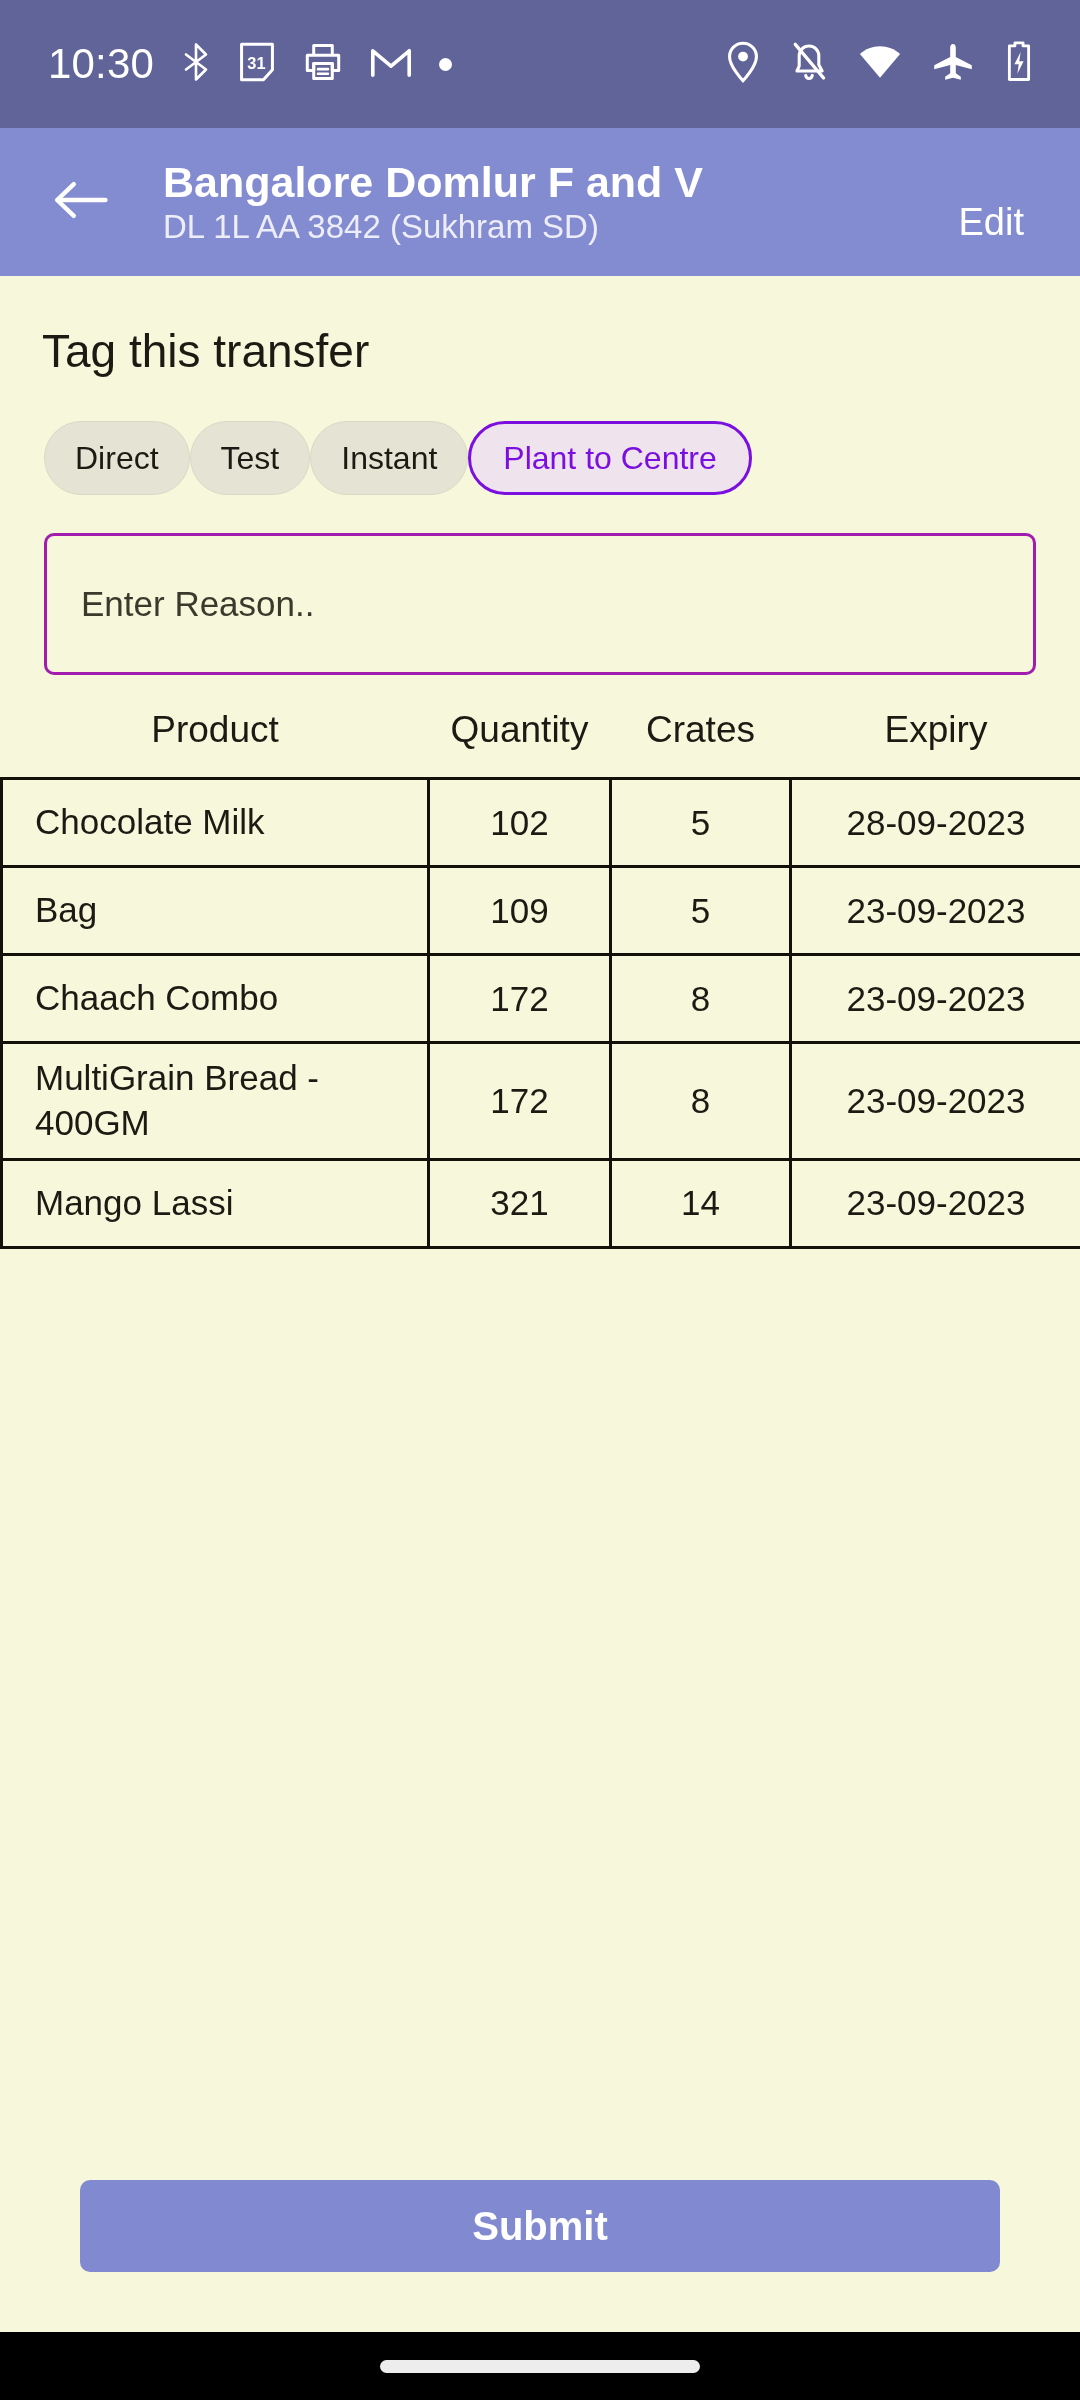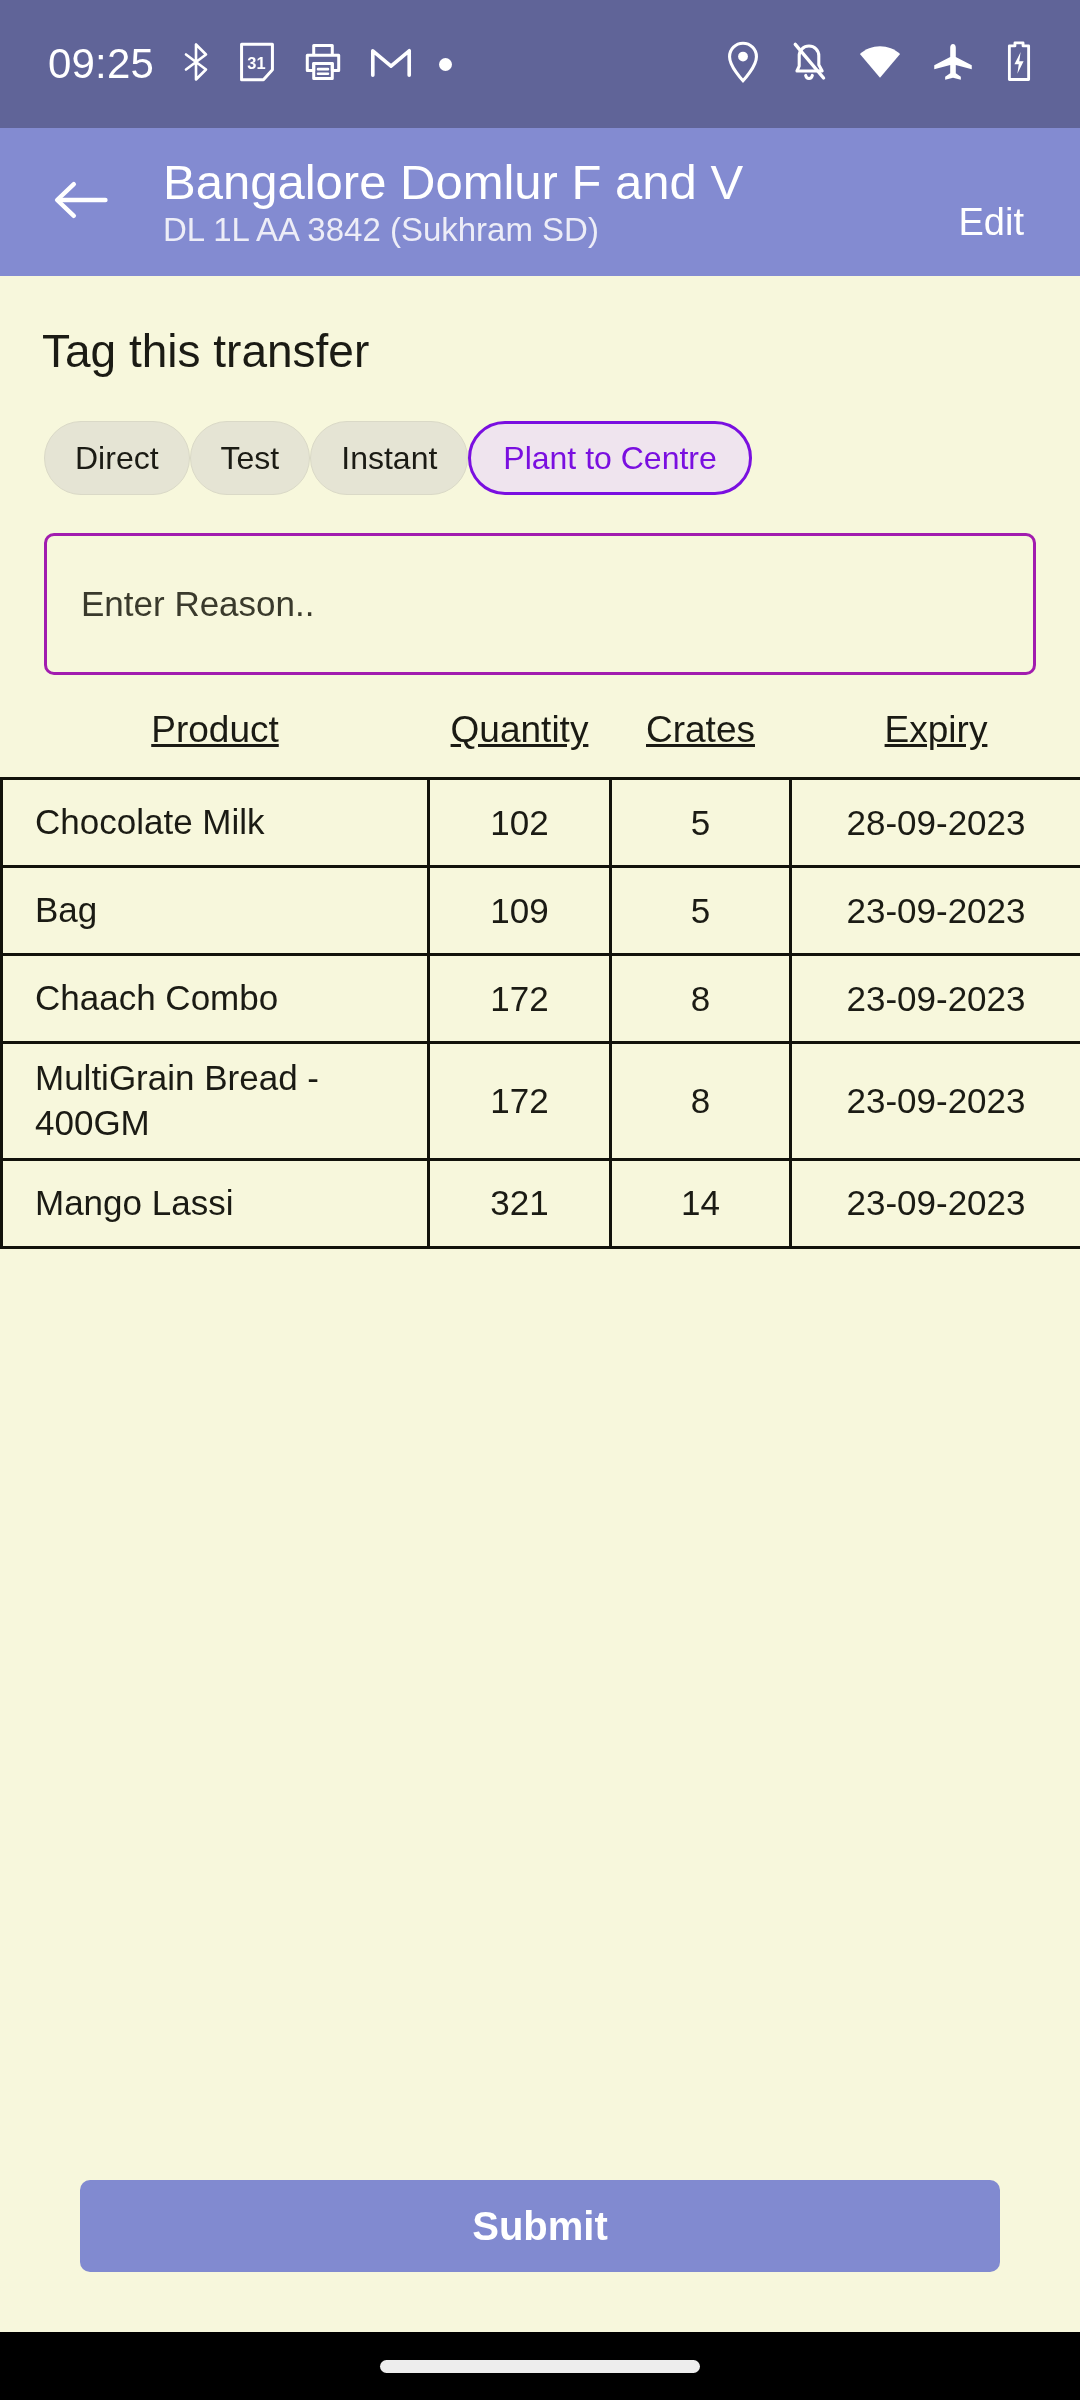--- a/index.html
+++ b/index.html
@@ -75,22 +75,22 @@
     flex: 1 1 auto;
     padding-left: 45px;
     display: flex;
     flex-direction: column;
     justify-content: center;
     gap: 2px;
     min-width: 0;
   }
   .app-title {
     color: #FFFFFF;
-    font-size: 49px;
-    font-weight: 400;
+    font-size: 43px;
+    font-weight: 700;
     line-height: 1.12;
     white-space: nowrap;
   }
   .app-subtitle {
     color: #EDEDF7;
     font-size: 33px;
     font-weight: 400;
     line-height: 1.15;
     white-space: nowrap;
   }
@@ -179,21 +179,20 @@
   table.data-table col.c-exp  { width: 291px; }
 
   table.data-table thead th {
     font-size: 37px;
     font-weight: 400;
     color: #1B1B14;
     text-align: center;
     padding: 6px 0 26px 0;
     border: none;
     background: #F7F7DC;
-    text-decoration: underline;
   }
 
   table.data-table tbody td {
     border: 3px solid #12120B;
     font-size: 35px;
     color: #1B1B14;
     background: #F7F7DC;
     height: 88px;
     vertical-align: middle;
   }
@@ -245,21 +244,21 @@
     background: #EDEDED;
   }
 </style>
 </head>
 <body>
 
 <div class="phone">
 
   <div class="status-bar">
     <div class="status-left">
-      <span class="status-clock">09:25</span>
+      <span class="status-clock">10:30</span>
 
       <span class="sicon">
         <svg width="30" height="42" viewBox="0 0 24 32" fill="none" stroke="#FFFFFF" stroke-width="2.1" stroke-linecap="round" stroke-linejoin="round">
           <path d="M12 2 L12 30 L20 22 L4 10 M4 22 L20 10 L12 2"></path>
         </svg>
       </span>
 
       <span class="sicon">
         <svg width="38" height="40" viewBox="0 0 26 28" fill="none">
           <path d="M2.2 1.6 H23.8 V19.5 L17.5 26.4 H2.2 Z" stroke="#FFFFFF" stroke-width="2.1" stroke-linejoin="round"></path>

